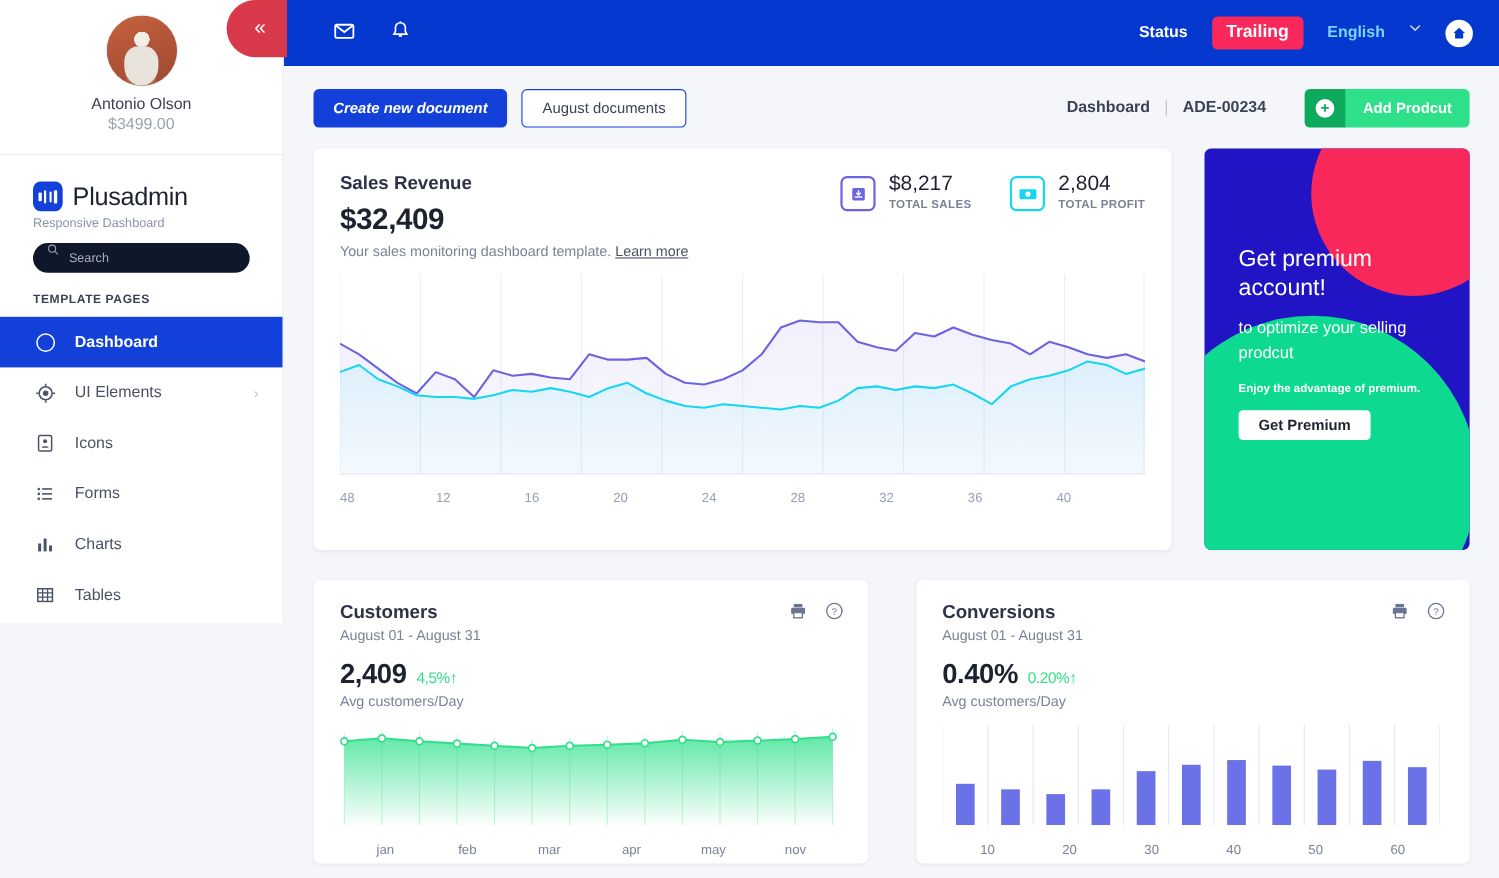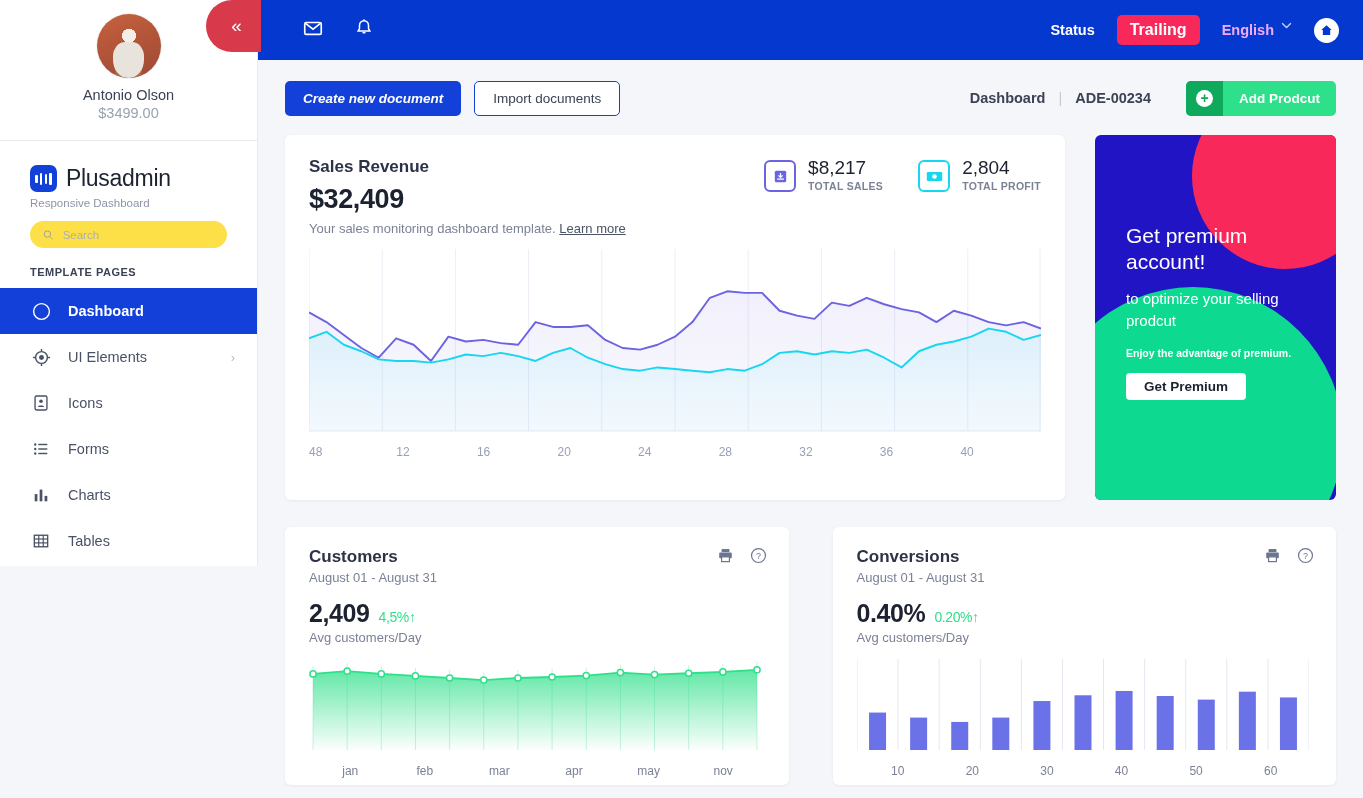--- a/index.html
+++ b/index.html
@@ -43,22 +43,22 @@
     display:flex; align-items:center; justify-content:center; gap:2.2px;
   }
   .brandmark i { display:block; width:2.4px; height:12px; background:#fff; border-radius:1px; }
   .brandmark i:nth-child(1){height:8px}.brandmark i:nth-child(2){height:12px}
   .brandmark i:nth-child(3){height:10px}.brandmark i:nth-child(4){height:12px}
   .brandname { font-size:23px; font-weight:400; color:#1c2230; letter-spacing:-.3px; }
   .brandsub { padding:5px 30px 0 30px; font-size:11.5px; color:#8d94a5; }
 
   .searchwrap { padding:12px 30px 0 30px; }
   .searchbox {
-    height:27px; background:#fde047; border-radius:14px;
-    display:flex; align-items:center; padding:0 13px; gap:9px;
+    height:27px; background:#0f172a; border-radius:14px;
+    display:flex; padding:0 13px; gap:9px;
   }
   .searchbox input {
     border:0; outline:0; background:transparent; font-size:11.5px;
     color:#6b7285; font-family:inherit; width:100%;
   }
   .searchbox input::placeholder { color:#a8aebd; }
 
   .navlabel { padding:18px 0 10px 30px; font-size:11px; font-weight:700; letter-spacing:.5px; color:#3b4255; }
   .navitem {
     height:46px; display:flex; align-items:center; padding:0 22px 0 30px;
@@ -75,21 +75,21 @@
     position:absolute; left:258px; top:0; width:1105px; height:60px;
     background:#0538cf; display:flex; align-items:center; z-index:4;
   }
   .topleft { display:flex; align-items:center; gap:30px; padding-left:44px; }
   .topright { margin-left:auto; display:flex; align-items:center; gap:22px; padding-right:24px; }
   .tb-link { color:#fff; font-size:14.5px; font-weight:700; cursor:pointer; }
   .tb-badge {
     background:#f8285a; color:#fff; font-size:16px; font-weight:700;
     padding:6px 13px; border-radius:5px; cursor:pointer;
   }
-  .tb-lang { color:#f0abfc; font-size:14.5px; font-weight:700; display:flex; align-items:flex-start; gap:7px; cursor:pointer; }
+  .tb-lang { color:#7dd3fc; font-size:14.5px; font-weight:700; display:flex; align-items:flex-start; gap:22px; cursor:pointer; }
   .home-badge {
     width:25px; height:25px; border-radius:50%; background:#fff;
     display:flex; align-items:center; justify-content:center; cursor:pointer;
   }
 
   .collapse {
     position:absolute; left:206px; top:0; width:55px; height:52px;
     background:#d93a4b; border-radius:28px 0 0 28px; z-index:9;
     display:flex; align-items:center; justify-content:center;
     color:#fff; font-size:19px; cursor:pointer; padding-left:6px;
@@ -332,21 +332,21 @@
             <path d="M10 3 L17 9.3 h-2.1 v6.6 H5.1 V9.3 H3 Z" fill="#0538cf"></path>
           </svg>
       </span>
     </div>
   </header>
 
   <main class="content">
 
     <div class="actionrow">
       <button class="btn-primary">Create new document</button>
-      <button class="btn-outline">Import documents</button>
+      <button class="btn-outline">August documents</button>
       <div class="crumbs">
         <span>Dashboard</span>
         <span class="sep">|</span>
         <span>ADE-00234</span>
         <div class="addbtn">
           <span class="plus">
               <span>+</span>
             </span>
           <span class="txt">Add Prodcut</span>
         </div>

